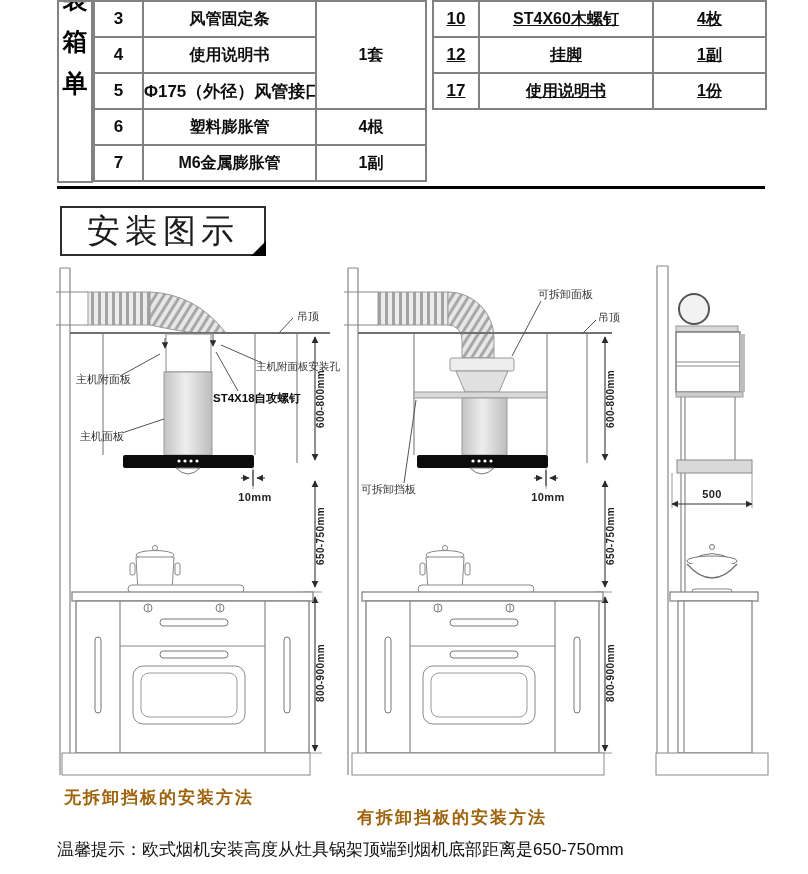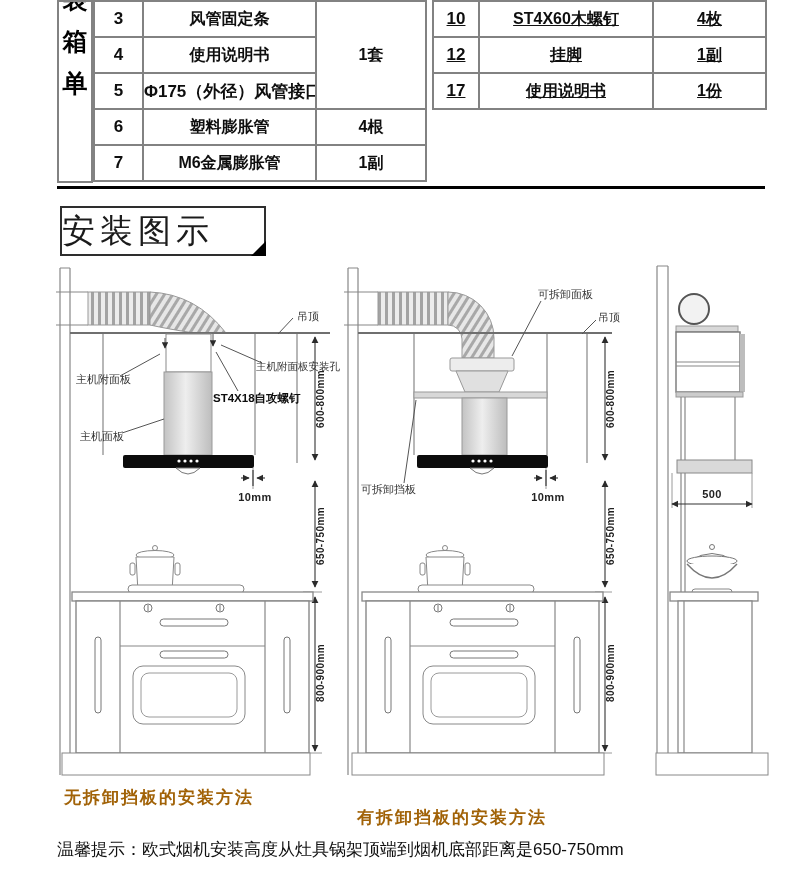--- a/index.html
+++ b/index.html
@@ -15,21 +15,21 @@
   .ptable{position:absolute;top:0;border-collapse:collapse;table-layout:fixed;}
   .ptable td{border:2px solid #828282;text-align:center;vertical-align:middle;
              font-size:16px;font-weight:600;color:#0e0e0e;padding:0;height:34px;overflow:hidden;white-space:nowrap;}
   .ptable td.no{font-size:17px;font-weight:600;}
   .t-left{left:36px;width:332px;}
   .t-right{left:375px;width:333px;text-decoration:underline;}
 
   
   .title-box{position:absolute;left:60px;top:206px;width:206px;height:50px;
              border:2px solid #2e2e2e;box-sizing:border-box;background:#fff;
-             display:flex;align-items:center;justify-content:flex-start;}
+             display:flex;align-items:center;justify-content:center;}
   .title-box span{font-size:33px;font-weight:300;letter-spacing:5px;color:#1b1b1b;}
   .title-corner{position:absolute;right:-2px;bottom:-2px;width:0;height:0;
                 border-left:15px solid transparent;border-bottom:15px solid #000;}
 
   
   .diagram-svg{position:absolute;left:0;top:262px;}
   .lbl{font-size:11px;font-weight:500;fill:#333;}
   .lbl-sm{font-size:10.5px;font-weight:500;fill:#333;}
   .lbl-b{font-size:11.5px;font-weight:700;fill:#0d0d0d;}
   .dim{font-size:10px;font-weight:700;fill:#222;letter-spacing:.4px;}

